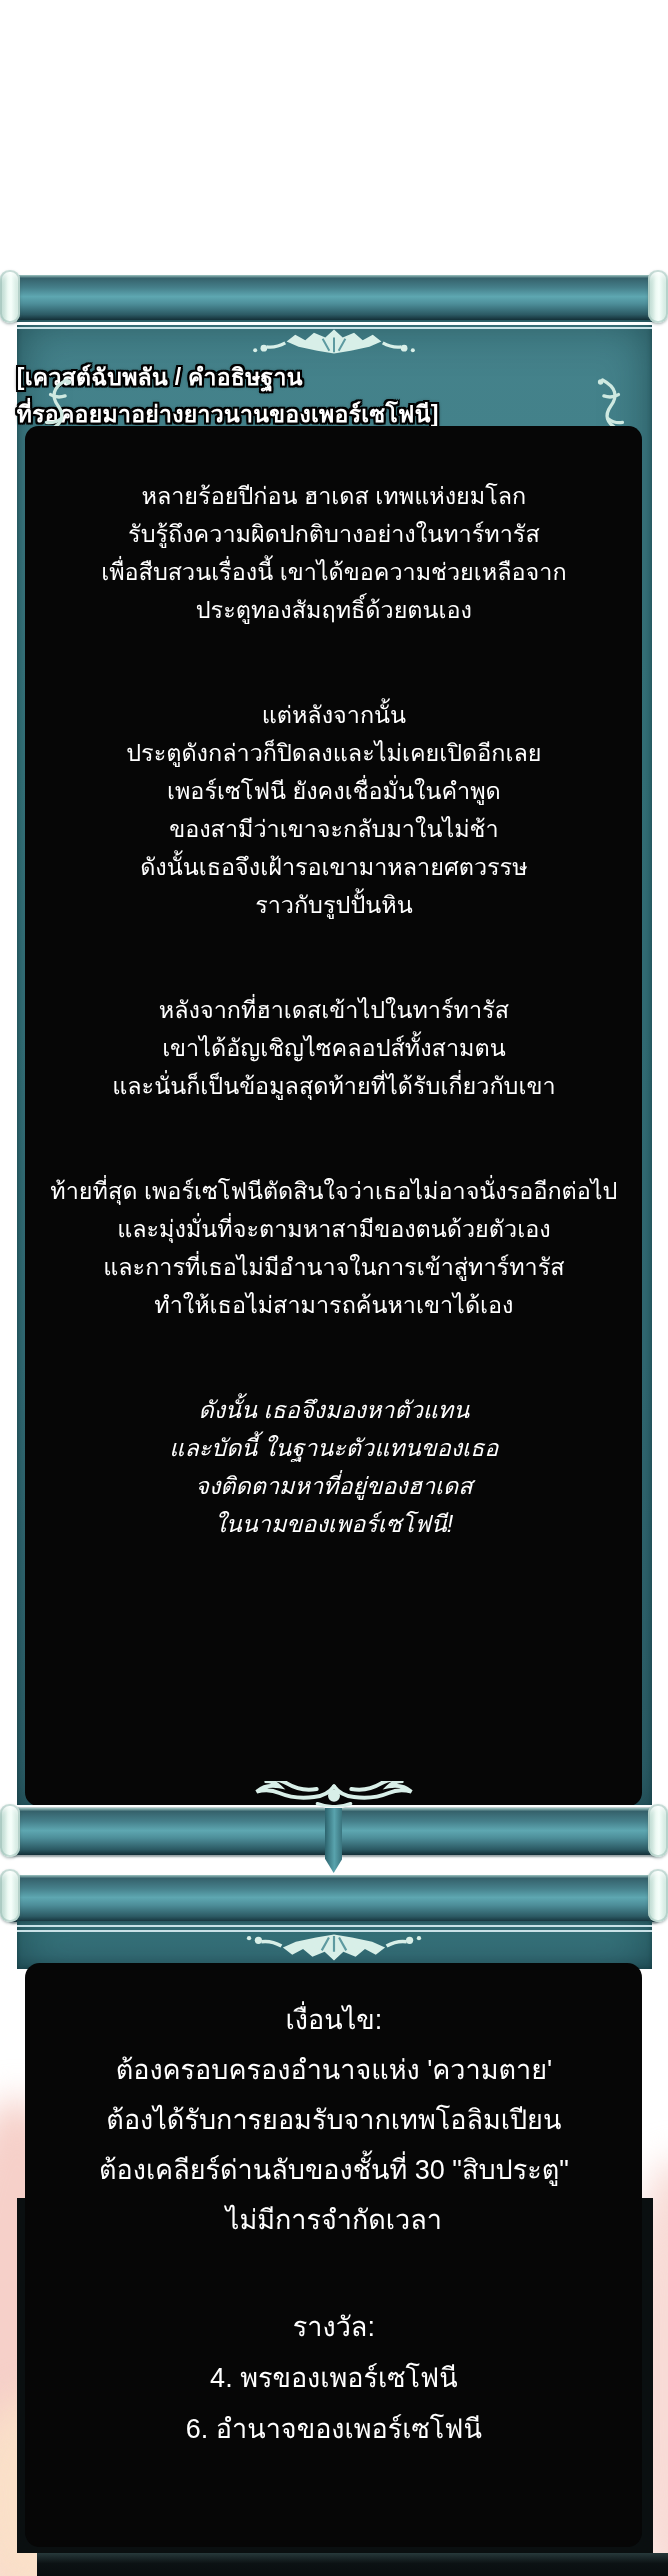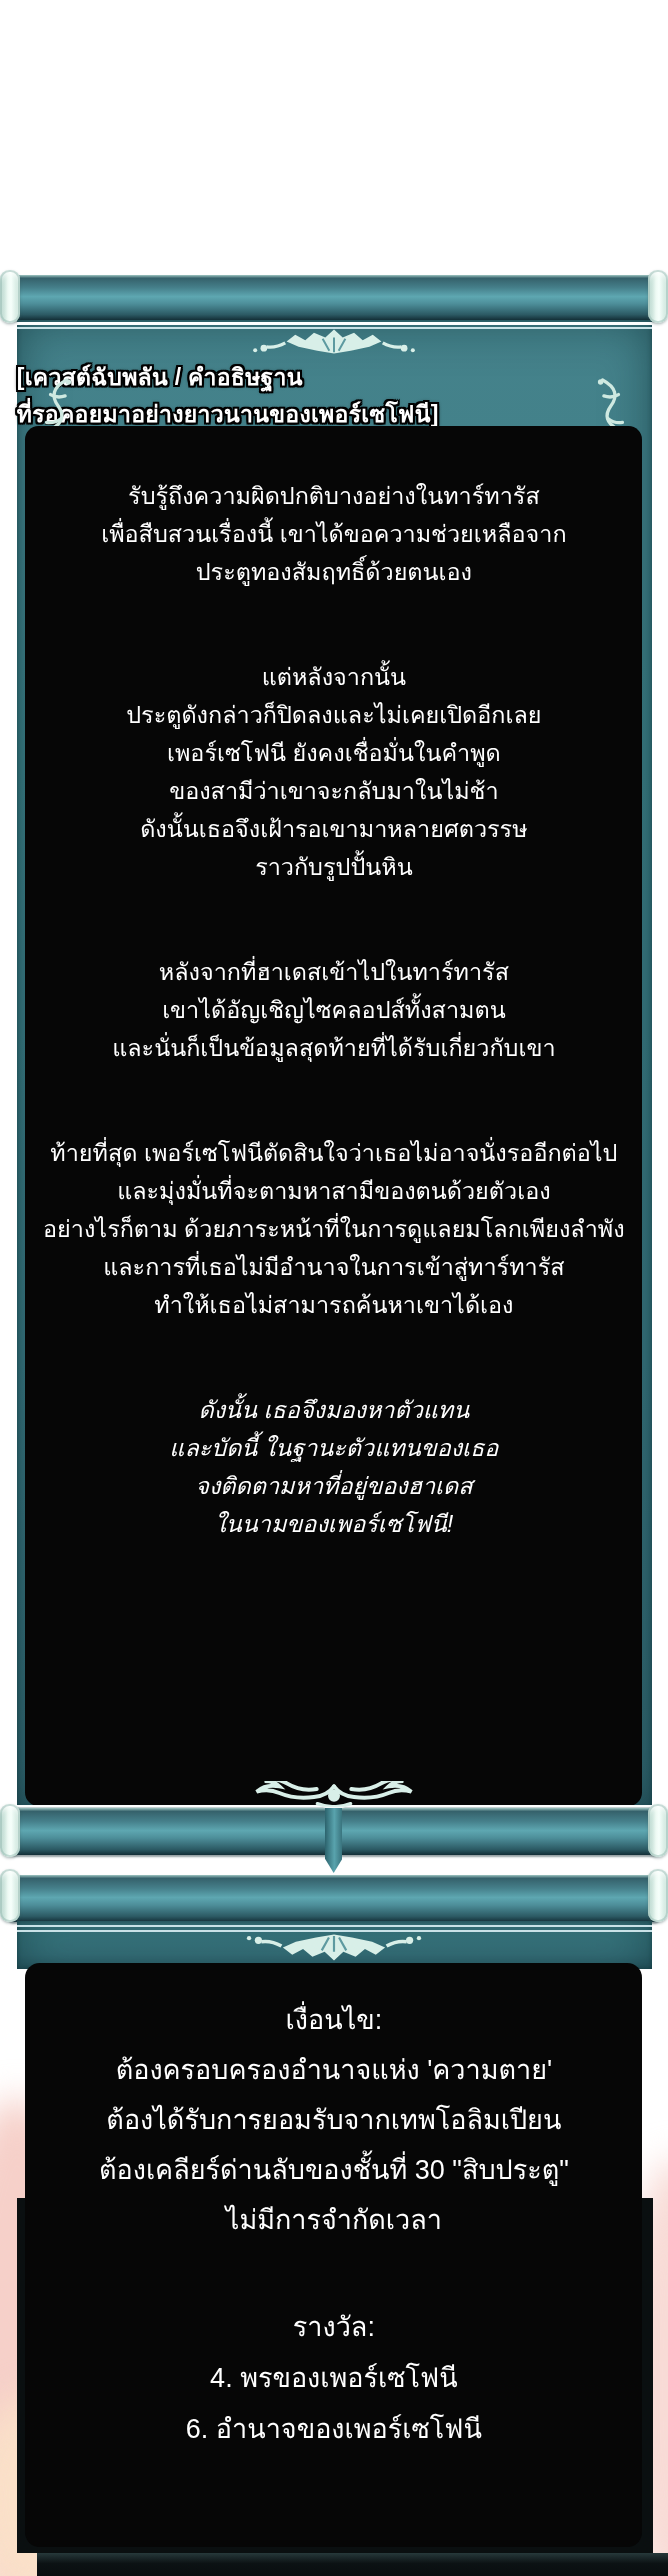--- a/index.html
+++ b/index.html
@@ -123,41 +123,41 @@
         <g stroke="#cfe9e1" stroke-width="5" fill="none" stroke-linecap="round">
           <path d="M44 6 q-30 16 -12 40 q14 20 -10 34 q-14 9 -6 20"></path>
           <path d="M20 28 q10 6 22 2"></path>
             <path d="M14 70 q12 2 22 -6"></path>
         </g>
         <circle cx="47" cy="9" r="4" fill="#cfe9e1"></circle>
       </svg>
 
       <div class="black-panel story-panel">
         <p class="para">
+          <span class="line">หลายร้อยปีก่อน ฮาเดส เทพแห่งยมโลก</span>
           <span class="line">รับรู้ถึงความผิดปกติบางอย่างในทาร์ทารัส</span>
           <span class="line">เพื่อสืบสวนเรื่องนี้ เขาได้ขอความช่วยเหลือจาก</span>
           <span class="line">ประตูทองสัมฤทธิ์ด้วยตนเอง</span>
         </p>
         <p class="para">
           <span class="line">แต่หลังจากนั้น</span>
           <span class="line">ประตูดังกล่าวก็ปิดลงและไม่เคยเปิดอีกเลย</span>
           <span class="line">เพอร์เซโฟนี ยังคงเชื่อมั่นในคำพูด</span>
           <span class="line">ของสามีว่าเขาจะกลับมาในไม่ช้า</span>
           <span class="line">ดังนั้นเธอจึงเฝ้ารอเขามาหลายศตวรรษ</span>
           <span class="line">ราวกับรูปปั้นหิน</span>
         </p>
         <p class="para">
           <span class="line">หลังจากที่ฮาเดสเข้าไปในทาร์ทารัส</span>
           <span class="line">เขาได้อัญเชิญไซคลอปส์ทั้งสามตน</span>
           <span class="line">และนั่นก็เป็นข้อมูลสุดท้ายที่ได้รับเกี่ยวกับเขา</span>
         </p>
         <p class="para">
           <span class="line">ท้ายที่สุด เพอร์เซโฟนีตัดสินใจว่าเธอไม่อาจนั่งรออีกต่อไป</span>
           <span class="line">และมุ่งมั่นที่จะตามหาสามีของตนด้วยตัวเอง</span>
-          <span class="line">อย่างไรก็ตาม ด้วยภาระหน้าที่ในการดูแลยมโลกเพียงลำพัง</span>
           <span class="line">และการที่เธอไม่มีอำนาจในการเข้าสู่ทาร์ทารัส</span>
           <span class="line">ทำให้เธอไม่สามารถค้นหาเขาได้เอง</span>
         </p>
         <p class="para">
           <span class="line">ดังนั้น เธอจึงมองหาตัวแทน</span>
           <span class="line">และบัดนี้ ในฐานะตัวแทนของเธอ</span>
           <span class="line">จงติดตามหาที่อยู่ของฮาเดส</span>
           <span class="line">ในนามของเพอร์เซโฟนี!</span>
         </p>
       </div>

